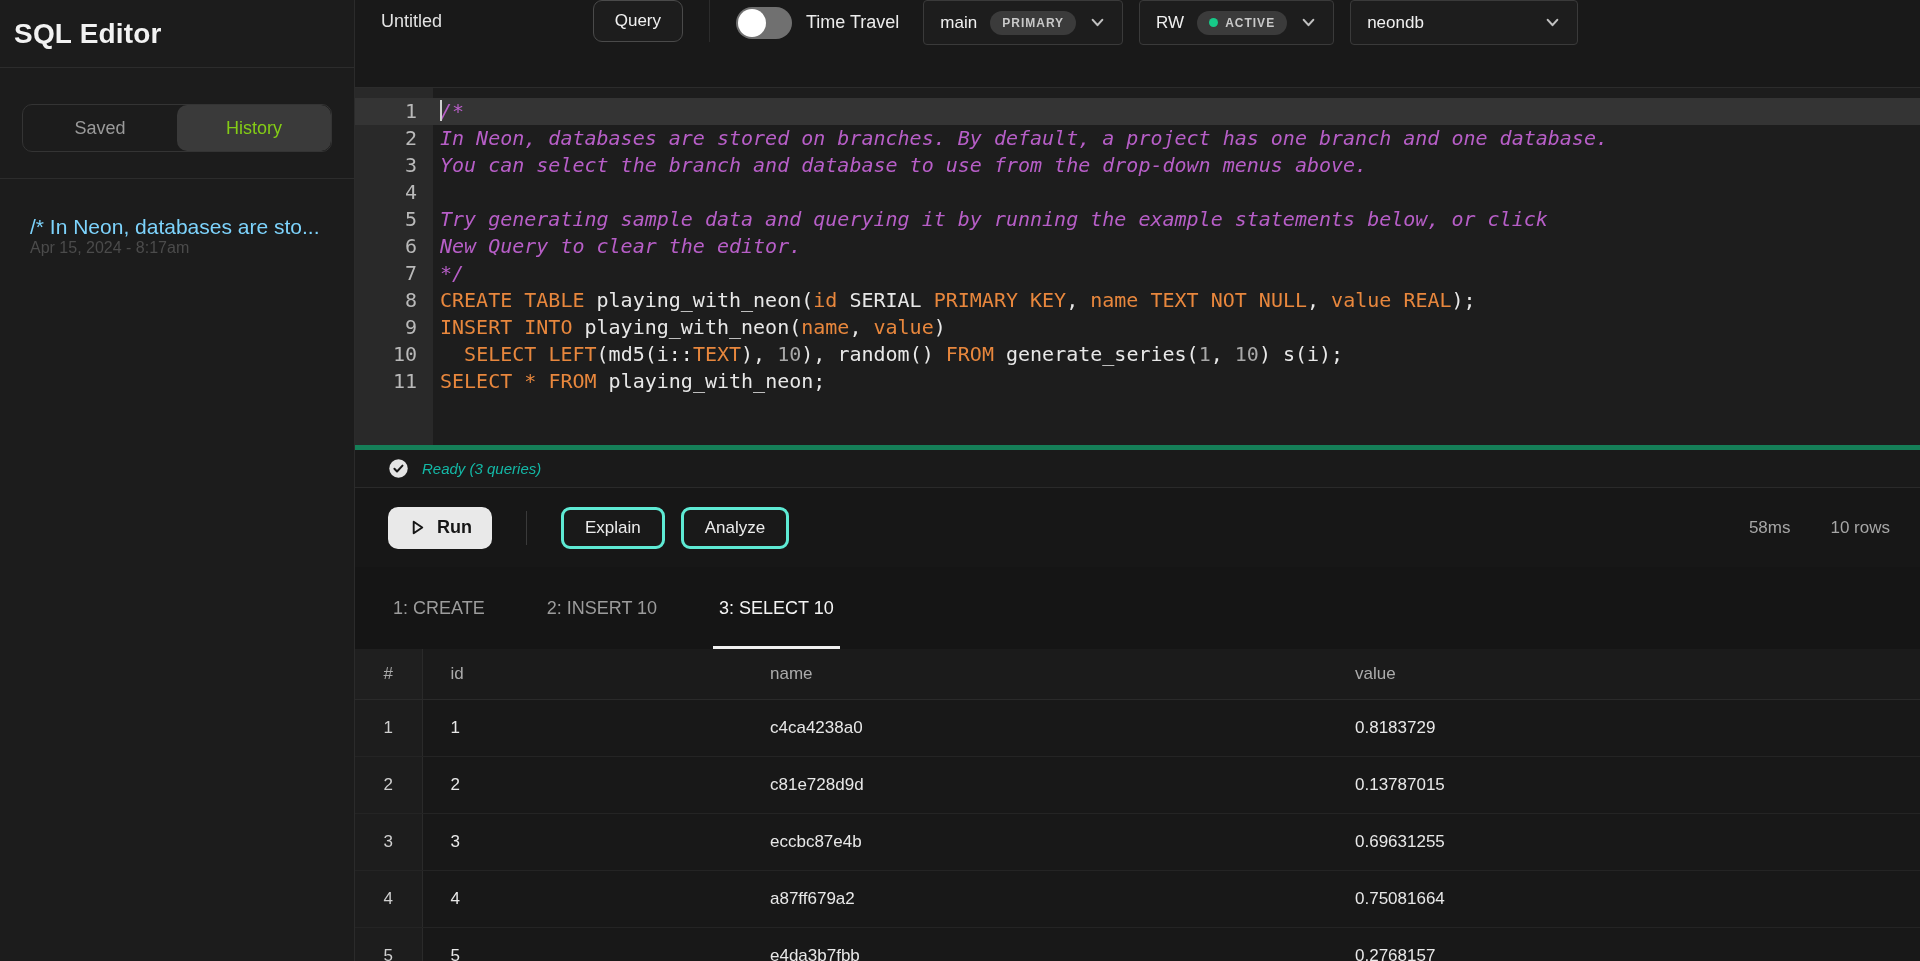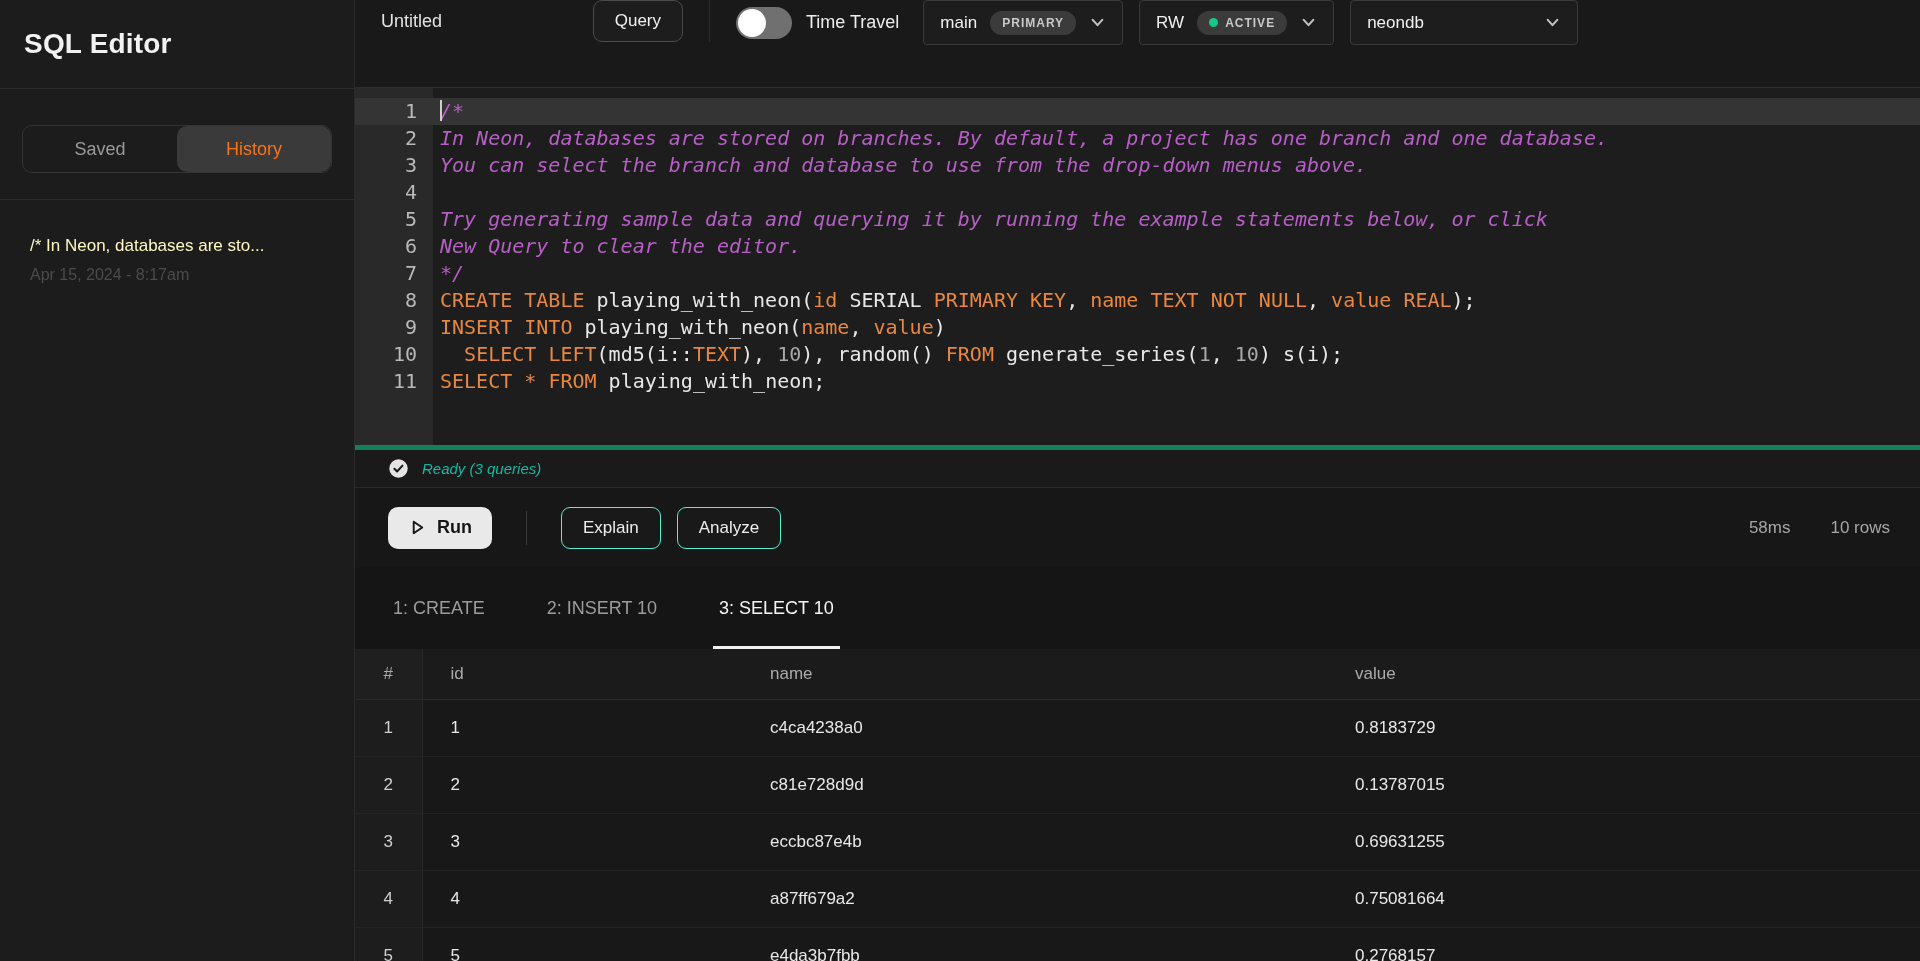--- a/index.html
+++ b/index.html
@@ -4,31 +4,31 @@
 <style>
   * { margin:0; padding:0; box-sizing:border-box; }
   html,body { width:1920px; height:961px; overflow:hidden; background:#141414;
               font-family:"Liberation Sans", sans-serif; color:#ededed; }
 
   .app { display:flex; width:100%; height:100%; }
 
   
   .sidebar { width:355px; min-width:355px; background:#1c1c1c; border-right:1px solid #2b2b2b;
              display:flex; flex-direction:column; }
-  .sidebar-header { height:89px; border-bottom:1px solid #2c2c2c; display:flex; align-items:center; padding:0 24px; }
+  .sidebar-header { height:68px; border-bottom:1px solid #2c2c2c; display:flex; align-items:center; padding:0 14px; }
   .sidebar-title { font-size:28px; font-weight:bold; color:#f2f2f2; letter-spacing:0.2px; }
   .seg-wrap { padding:36px 22px 0 22px; }
   .seg { display:flex; border:1px solid #343434; border-radius:10px; height:48px; overflow:hidden; background:#1c1c1c; }
   .seg-item { flex:1; display:flex; align-items:center; justify-content:center; font-size:18px;
               color:#9a9a9a; cursor:pointer; border-radius:10px; }
-  .seg-item.active { background:#3a3a3a; color:#f97316; }
+  .seg-item.active { background:#3a3a3a; color:#84cc16; }
   .sidebar-divider { height:1px; background:#2c2c2c; margin-top:26px; }
   .history-list { padding:36px 30px; }
   .history-item { cursor:pointer; }
-  .history-snippet { font-size:17px; color:#fef9c3; margin-bottom:10px; white-space:nowrap; overflow:hidden; }
+  .history-snippet { font-size:21px; color:#7dd3fc; margin-bottom:0; white-space:nowrap; overflow:hidden; }
   .history-time { font-size:16px; color:#4b4b4b; }
 
   
   .main { flex:1; display:flex; flex-direction:column; min-width:0; }
 
   
   .topbar { height:88px; min-height:88px; background:#191919; border-bottom:1px solid #2c2c2c;
             display:flex; align-items:flex-start; }
   .topbar-left { width:355px; min-width:355px; display:flex; align-items:center;
                  justify-content:space-between; padding:0 26px; border-right:1px solid #2c2c2c; }
@@ -70,21 +70,21 @@
   .ready-bar { height:38px; min-height:38px; background:#1a1a1a; border-bottom:1px solid #2a2a2a;
                display:flex; align-items:center; padding-left:33px; gap:13px; }
   .ready-text { font-size:15px; color:#14b8a6;font-style:italic; }
 
   
   .actions { height:79px; min-height:79px; background:#171717; display:flex; align-items:center; padding:0 30px 0 33px; }
   .run-btn { height:42px; min-width:103px; background:#e9e9e9; color:#161616; border:none; border-radius:10px;
              font-size:18px; font-weight:bold; display:flex; align-items:center; justify-content:center;
              gap:10px; cursor:pointer; padding:0 20px; }
   .v-div { width:1px; height:34px; background:#3a3a3a; margin:0 34px; }
-  .ghost-btn { height:42px; background:#191919; color:#ececec; border:1px solid #5eead4; border-radius:9px;
+  .ghost-btn { height:42px; background:#191919; color:#ececec; border:3px solid #5eead4; border-radius:9px;
                font-size:17px; padding:0 21px; cursor:pointer; }
   .ghost-btn + .ghost-btn { margin-left:16px; }
   .actions-right { margin-left:auto; display:flex; gap:40px; font-size:17px; color:#a6a6a6; }
 
   
   .rtabs { height:82px; min-height:82px; background:#151515; display:flex; align-items:stretch; padding-left:32px; }
   .rtab { display:flex; align-items:center; padding:0 6px; margin-right:50px; font-size:18px; color:#9c9c9c;
           position:relative; cursor:pointer; }
   .rtab.active { color:#f5f5f5; }
   .rtab.active::after { content:""; position:absolute; left:0; right:0; bottom:0; height:3px; background:#f0f0f0; }

